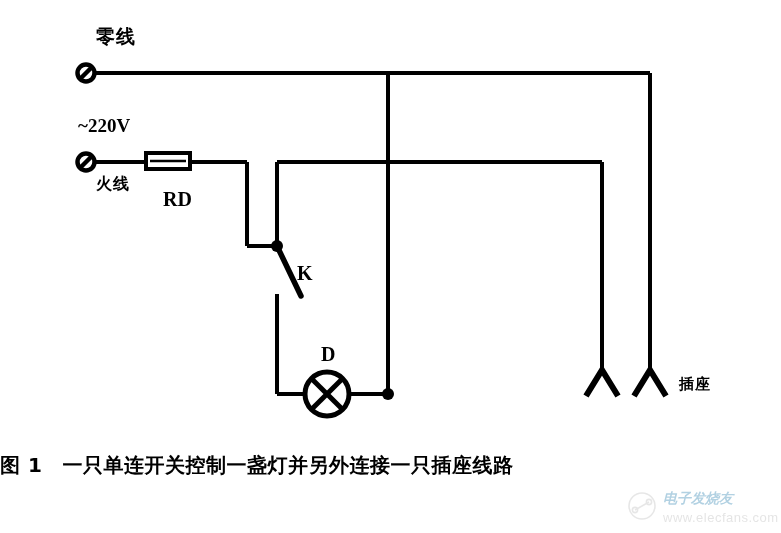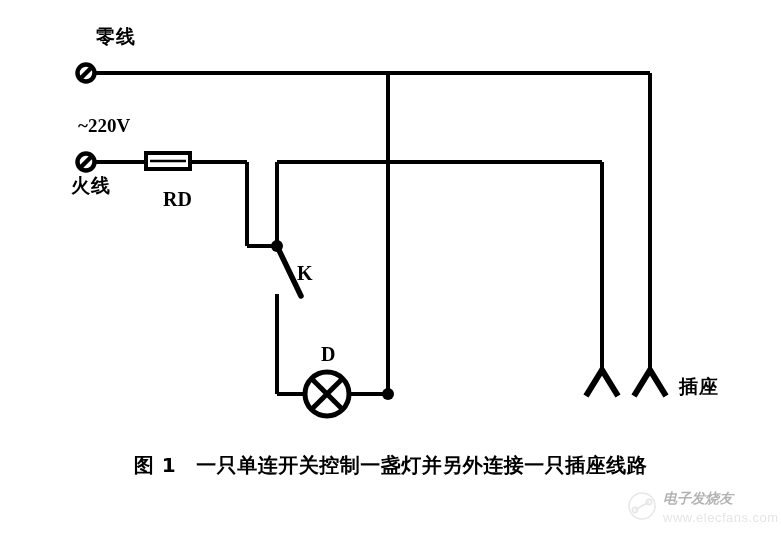--- a/index.html
+++ b/index.html
@@ -33,32 +33,32 @@
   .lbl-cn {
     font-family: "DejaVu Sans", "Liberation Sans", sans-serif;
     font-weight: bold;
   }
   .lbl-lat {
     font-family: "Liberation Serif", "DejaVu Serif", serif;
     font-weight: bold;
   }
   #label-neutral  { left: 96px;  top: 27px;  font-size: 19px; letter-spacing: 1px; }
   #label-voltage  { left: 78px;  top: 116px; font-size: 19px; }
-  #label-live     { left: 71px;  top: 176px; font-size: 19px; letter-spacing: 1px; }
+  #label-live     { left: 96px;  top: 176px; font-size: 16px; letter-spacing: 1px; }
   #label-rd       { left: 163px; top: 189px; font-size: 20px; }
   #label-k        { left: 297px; top: 263px; font-size: 20px; }
   #label-d        { left: 321px; top: 344px; font-size: 20px; }
-  #label-socket   { left: 679px; top: 377px; font-size: 19px; letter-spacing: 1px; text-align: center; }
+  #label-socket   { left: 679px; top: 377px; font-size: 15px; letter-spacing: 1px; text-align: center; }
 
   #caption {
     position: absolute;
     left: 0;
     top: 452px;
     width: 781px;
-    text-align: center;
+    text-align: left;
     font-family: "DejaVu Sans", "Liberation Sans", sans-serif;
     font-weight: bold;
     font-size: 20px;
     color: #000000;
     letter-spacing: 0.5px;
   }
   #caption .cap-fig { margin-right: 20px; }
 
   #watermark {
     position: absolute;
@@ -76,21 +76,21 @@
     width: 30px;
     height: 30px;
   }
   #watermark .wm-text-cn {
     position: absolute;
     left: 36px;
     top: 3px;
     font-family: "DejaVu Sans", "Liberation Sans", sans-serif;
     font-weight: bold;
     font-size: 14px;
-    color: #000000;
+    color: #0369a1;
     font-style: italic;
     white-space: nowrap;
   }
   #watermark .wm-text-url {
     position: absolute;
     left: 36px;
     top: 23px;
     font-family: "Liberation Sans", "DejaVu Sans", sans-serif;
     font-size: 13px;
     color: #a8a8a8;

